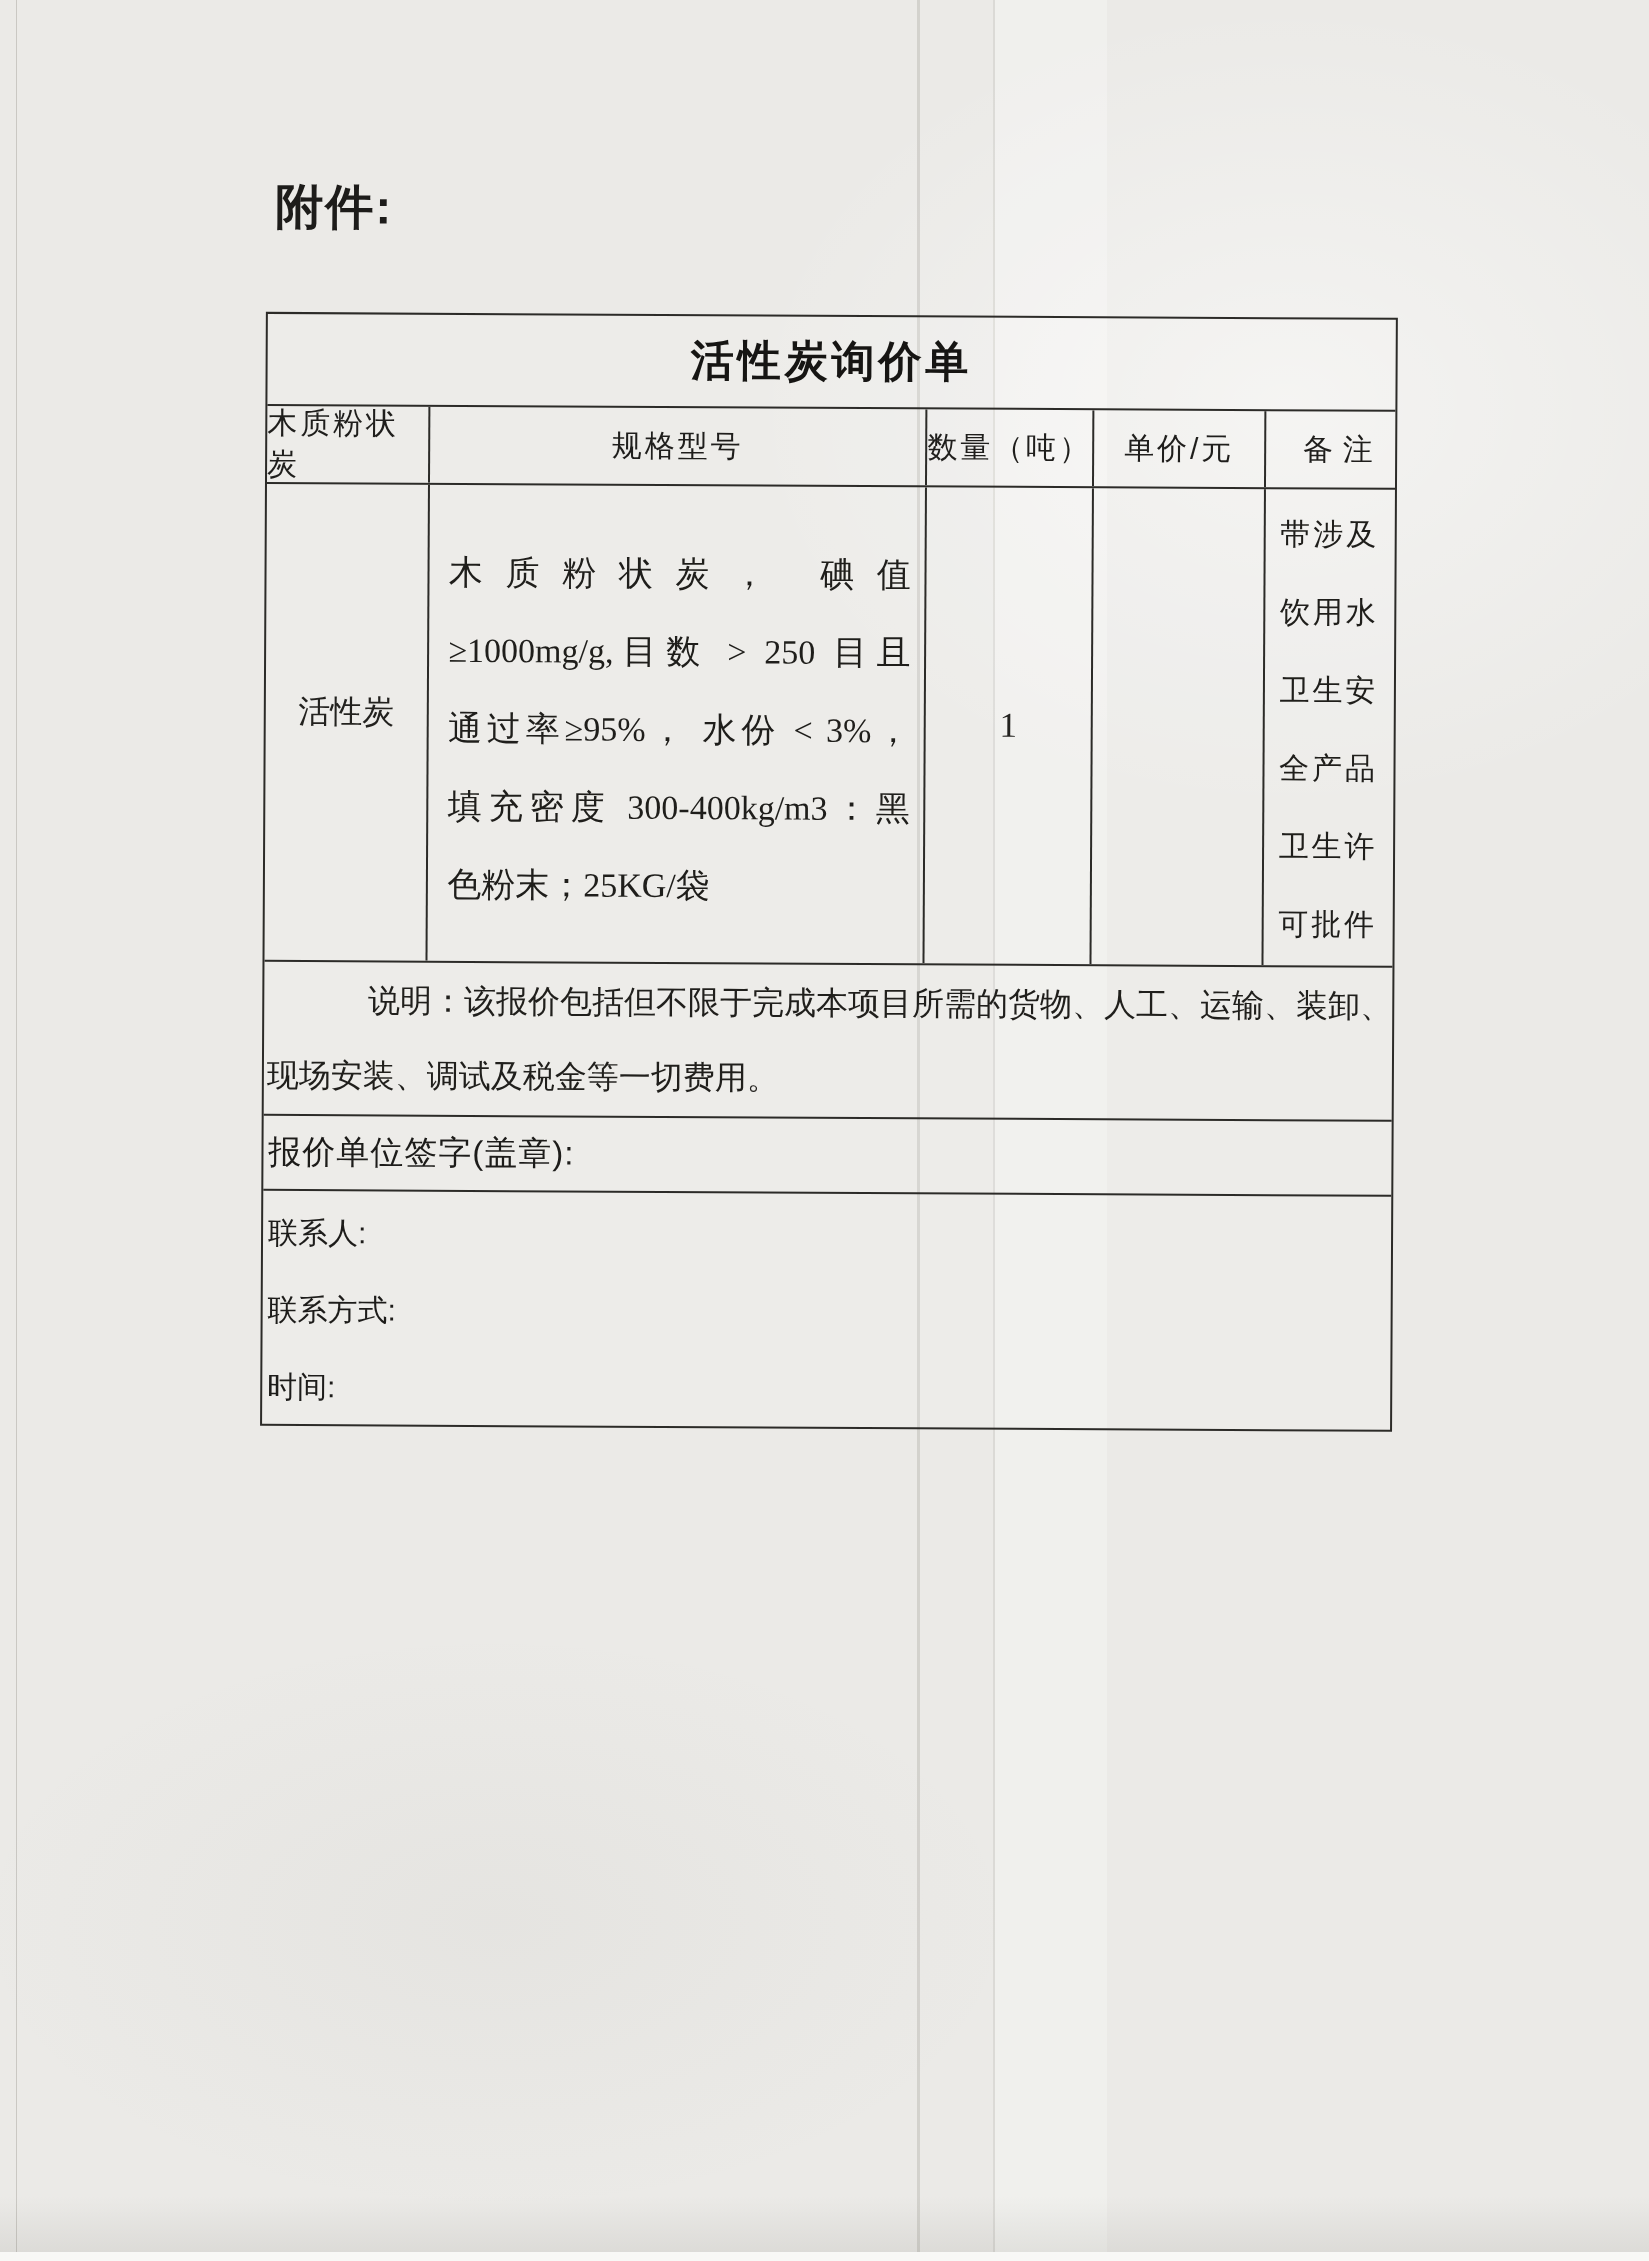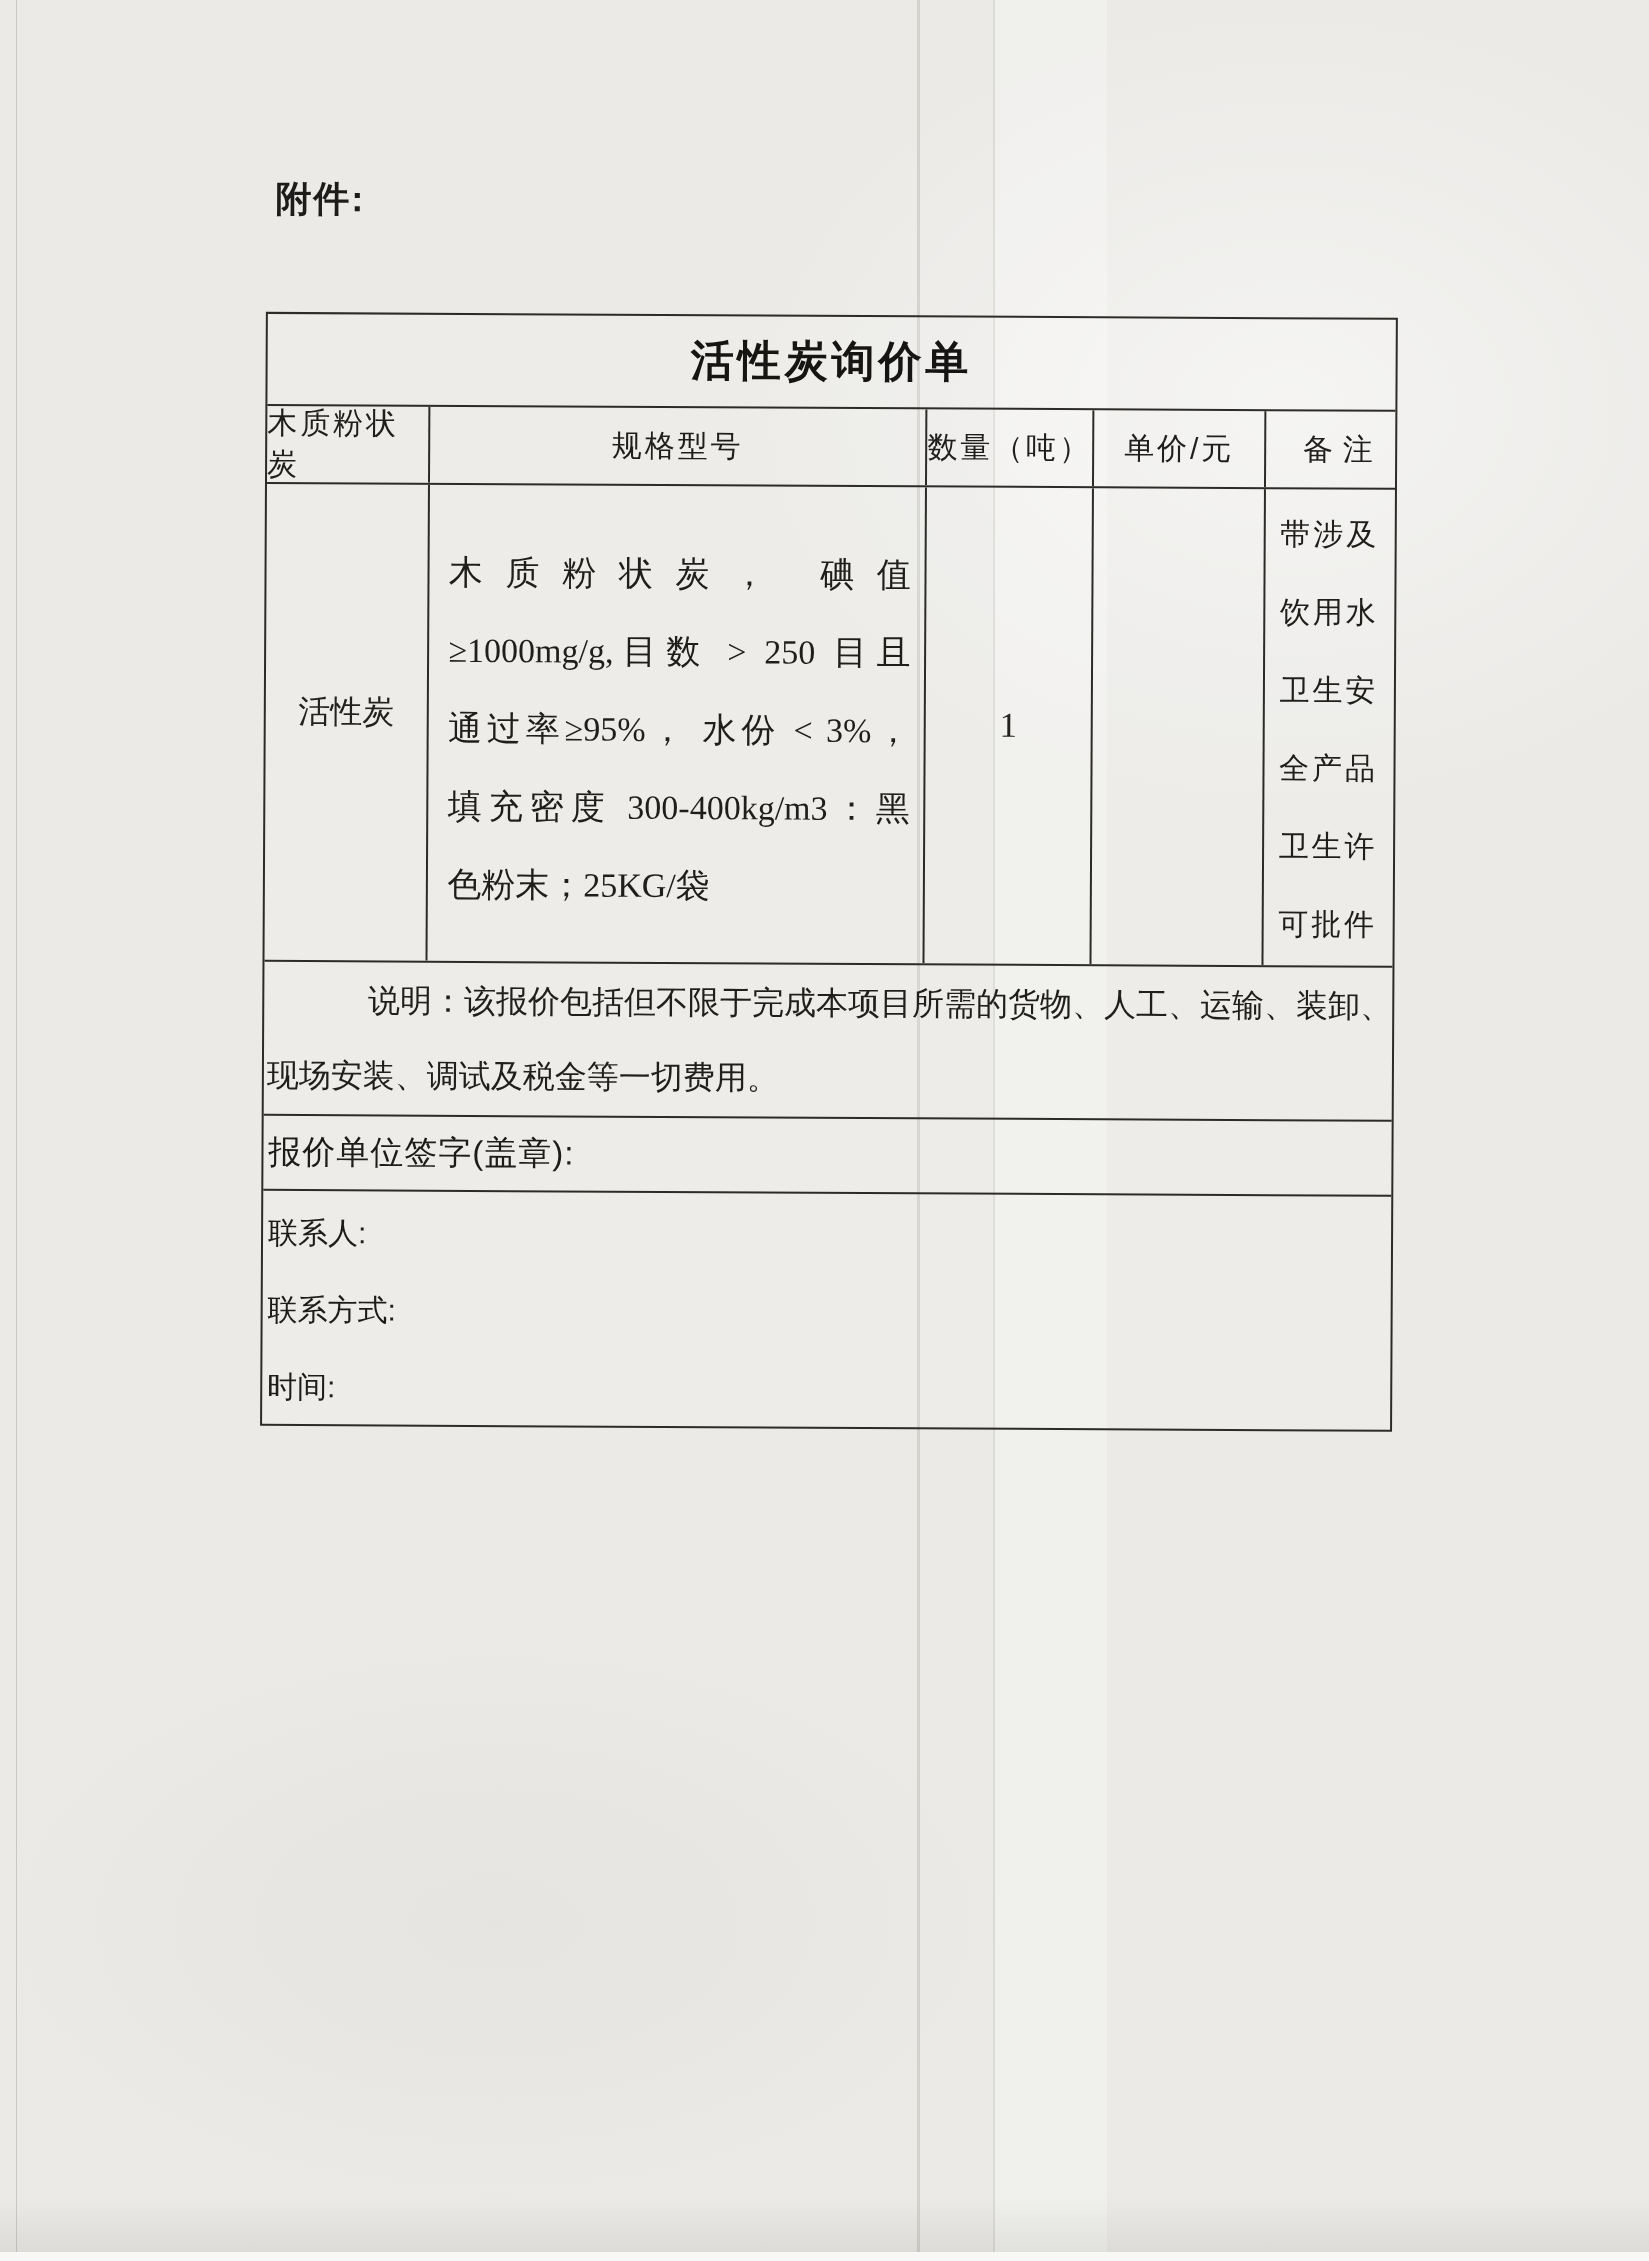--- a/index.html
+++ b/index.html
@@ -30,21 +30,21 @@
   .fold-line-b{left:993px;top:0;width:1.9px;height:100%;background:rgba(150,148,140,0.18);}
   .light-band{left:995px;top:0;width:112px;height:100%;background:rgba(255,255,255,0.28);}
   .bottom-shade{left:0;bottom:9.7px;width:100%;height:56px;background:linear-gradient(to bottom, rgba(0,0,0,0), rgba(90,88,80,0.10));}
   .bottom-white{left:0;bottom:0;width:100%;height:9.7px;background:#f8f8f6;}
 
   .skew-wrap{position:absolute;left:0;top:0;width:1650px;height:2262px;
     transform:rotate(0.3deg);transform-origin:291px 291px;}
 
   .attachment{
     position:absolute;left:275px;top:175px;
-    font-size:36px;font-weight:600;letter-spacing:1.9px;color:#1d1c1a;
+    font-size:48px;font-weight:600;letter-spacing:1.9px;color:#1d1c1a;
   }
 
   .doc{
     position:absolute;left:266px;top:312px;
     width:1132px;height:1114px;
     border:2.9px solid var(--border);
     box-sizing:border-box;
     background:rgba(255,255,255,0.10);
   }
   .row{box-sizing:border-box;border-bottom:2.9px solid var(--border);overflow:hidden;}

